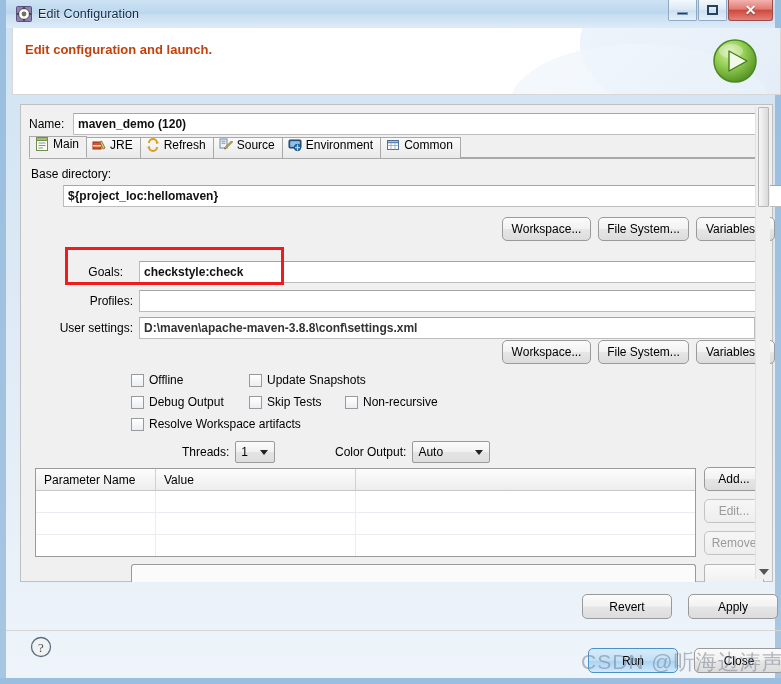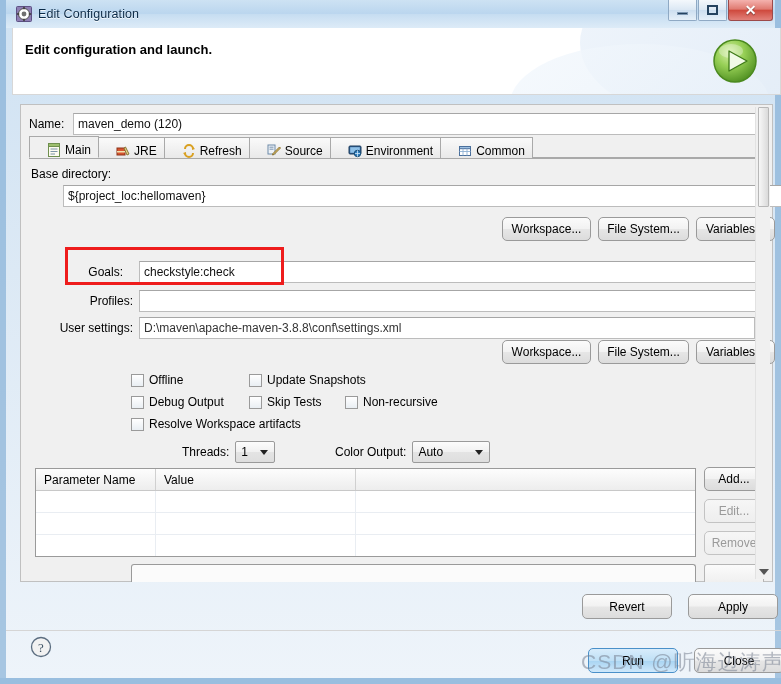--- a/index.html
+++ b/index.html
@@ -98,21 +98,21 @@
   }
   #header .deco2 {
     position: absolute; right: 10px; bottom: -70px;
     width: 260px; height: 120px;
     border-radius: 50%;
     background: linear-gradient(135deg,#f3f8fd,#e6eff8);
     opacity: .8;
   }
   #header-title {
     position: absolute; left: 12px; top: 14px;
-    font-size: 13px; font-weight: bold; color: #000000;
+    font-size: 13px; font-weight: bold; color: #c2410c;
   }
   #run-icon-wrap {
     position: absolute; right: 20px; top: 8px;
     width: 50px; height: 50px;
   }
 
   
   #panel {
     position: absolute;
     left: 14px; top: 104px;
@@ -127,35 +127,35 @@
 
   .textfield {
     background: #fff;
     border: 1px solid #bcbcbc;
     border-top-color: #a6a6a6;
     height: 22px;
     padding: 0 4px;
     font-size: 12px;
     line-height: 20px;
     color: #111;
-    overflow: hidden; white-space: nowrap;
+    overflow: hidden; white-space: nowrap; font-weight: bold;
   }
   .textfield.readonlyish { color: #333; }
 
   
   #tabs {
     position: absolute; left: 8px; top: 32px;
     width: 737px; height: 22px;
     display: flex; align-items: flex-end;
     border-bottom: 1px solid #a9a9a9;
   }
   .tab {
     height: 21px;
-    display: flex; align-items: flex-end; gap: 4px;
-    padding: 0 7px 0 17px;
+    display: flex; align-items: flex-start; gap: 4px;
+    padding: 0 7px 0 5px;
     border: 1px solid #a9a9a9;
     border-bottom: none;
     background: linear-gradient(to bottom,#fafafa,#e9e9e9);
     font-size: 12px;
     margin-right: -1px;
     position: relative;
   }
   .tab.active {
     background: #f0f0f0;
     height: 22px;

